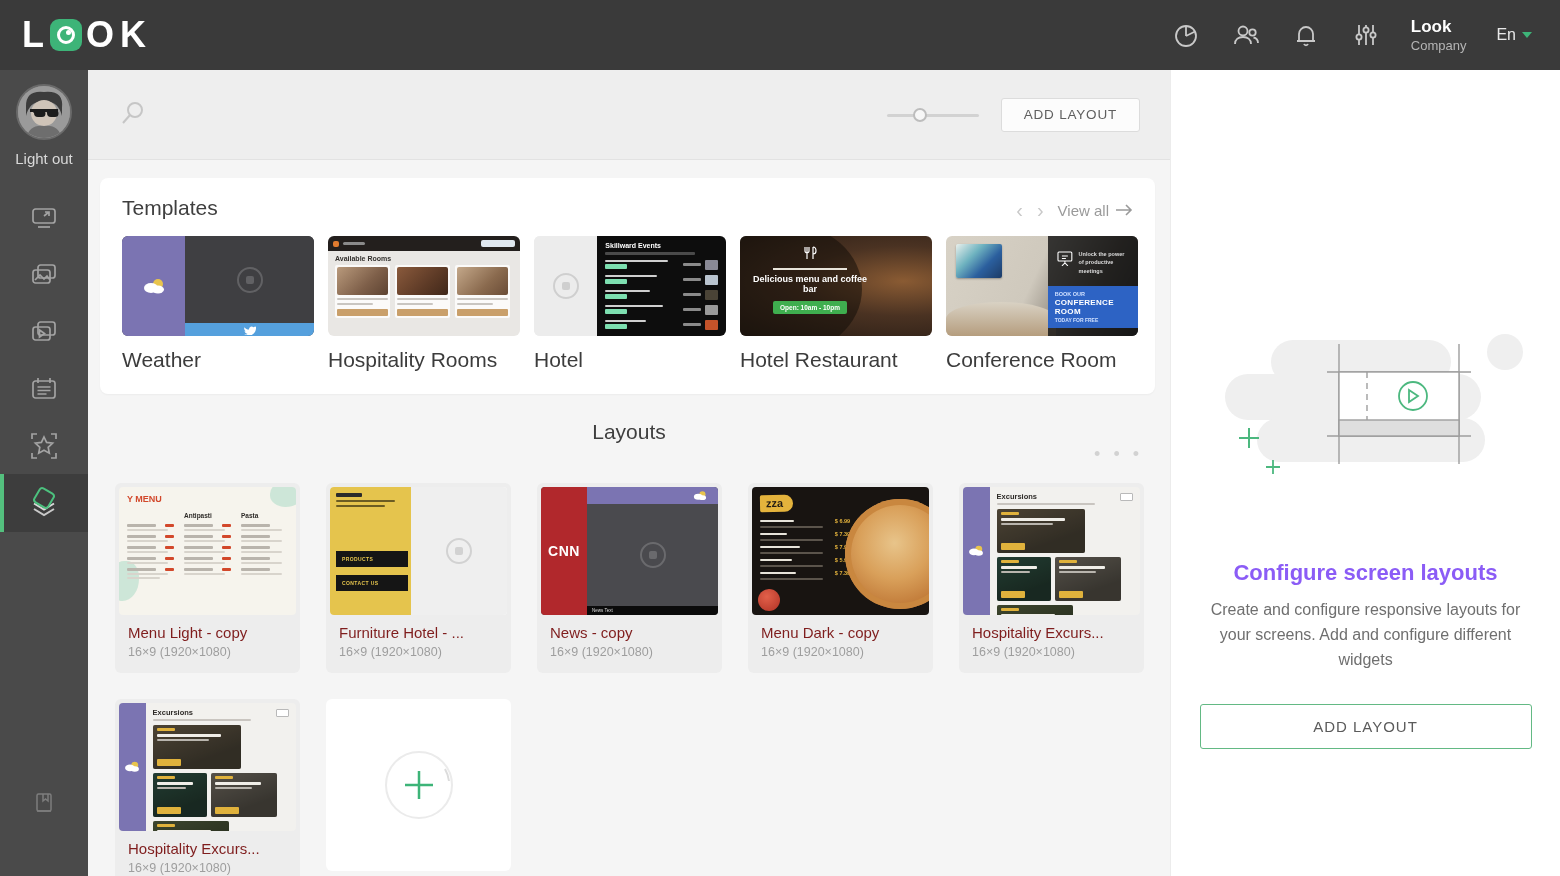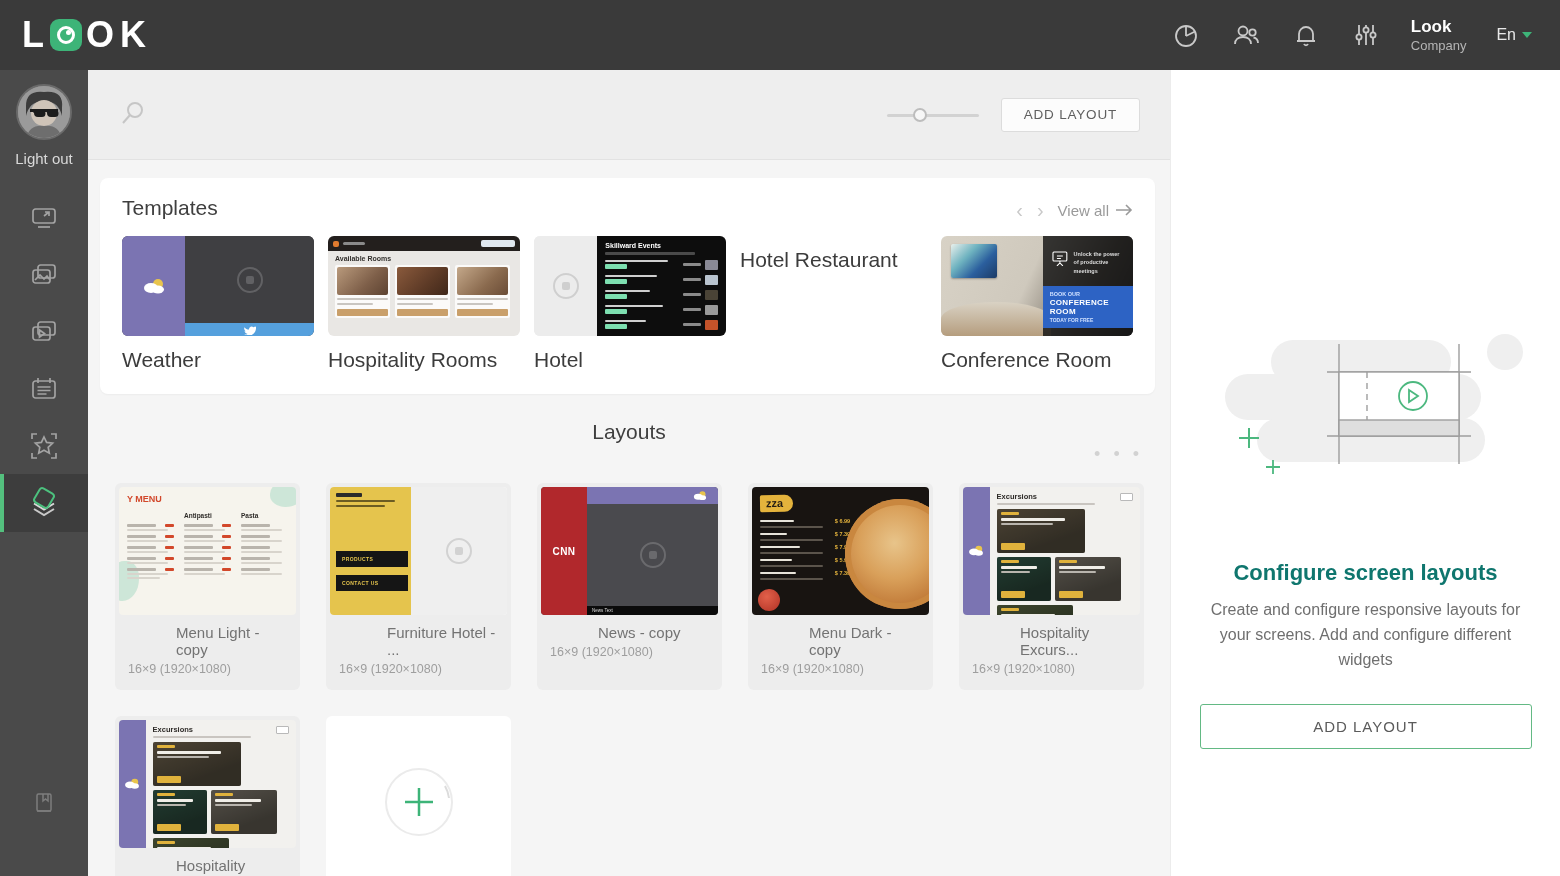--- a/index.html
+++ b/index.html
@@ -112,21 +112,21 @@
   .th-conf .b3 { font-size:5px; color:#cfe0ff; font-weight:bold; }
 
   
   .layouts-section { margin:26px 15px 0 27px; }
   .layouts-head { display:flex; align-items:center; padding-right:12px;flex-direction:column; }
   .dots { margin-left:auto; color:#d2d2d2; font-size:18px; letter-spacing:4px; cursor:pointer; }
   .cards-grid { margin-top:18px; display:flex; flex-wrap:wrap; gap:26px; }
   .lcard { width:185px; background:#ededed; border-radius:6px; padding:4px; cursor:pointer; }
   .lthumb { width:177px; height:128px; border-radius:4px; overflow:hidden; position:relative; background:#fff; }
   .lmeta { padding:9px 9px 10px 9px; }
-  .lname { font-size:15px; color:#737373;margin-left:48px; }
+  .lname { font-size:15px; color:#7f1d1d; }
   .lsize { font-size:12.5px; color:#9e9e9e; margin-top:4px; }
 
   
   .th-ml { background:#f6f4ed; padding:7px 8px; }
   .th-ml .blob { position:absolute; border-radius:50% 40% 55% 45%; background:#c3e2d2; opacity:0.8; }
   .th-ml .title { color:#d2482b; font-weight:bold; font-size:9px; }
   .th-ml .cols { display:flex; gap:10px; margin-top:8px; position:relative; }
   .th-ml .col { flex:1; }
   .th-ml .colh { font-size:6.5px; font-weight:bold; color:#2e2b28; margin-bottom:4px; min-height:8px; }
   .th-ml .item { margin-bottom:4.5px; }
@@ -137,21 +137,21 @@
 
   
   .th-fs .side { position:absolute; left:0; top:0; bottom:0; width:46%; background:#e5c44d; padding:6px; }
   .th-fs .logo-bar { width:26px; height:3.5px; background:#2b2b2b; border-radius:1px; }
   .th-fs .txt { height:2px; background:#6b5c22; border-radius:1px; margin-top:3px; width:85%; }
   .th-fs .btn { background:#151515; color:#e5c44d; font-size:5px; font-weight:bold; letter-spacing:0.4px; padding:5px 6px; margin-top:8px; width:72px; }
   .th-fs .stage { position:absolute; left:46%; right:0; top:0; bottom:0; background:#efefef; display:flex; align-items:center; justify-content:center; }
 
   
   .th-news { background:#4a4a4e; }
-  .th-news .cnn { position:absolute; left:0; top:0; bottom:0; width:26%; background:#b1282c; color:#fff; font-weight:bold; font-size:10px; display:flex; align-items:center; justify-content:center; letter-spacing:0.5px; }
+  .th-news .cnn { position:absolute; left:0; top:0; bottom:0; width:26%; background:#b1282c; color:#fff; font-weight:bold; font-size:14px; display:flex; align-items:center; justify-content:center; letter-spacing:0.5px; }
   .th-news .wx { position:absolute; left:26%; right:0; top:0; height:17px; background:#7b74b2; display:flex; align-items:center; justify-content:flex-end; padding-right:10px; }
   .th-news .stage { position:absolute; left:26%; right:0; top:17px; bottom:9px; display:flex; align-items:center; justify-content:center; }
   .th-news .ticker { position:absolute; left:26%; right:0; bottom:0; height:9px; background:#0b0b0b; color:#ddd; font-size:4.5px; display:flex; align-items:center; padding-left:5px; }
 
   
   .th-md { background:#181411; padding:6px 8px; }
   .th-md .brush { display:inline-block; background:#e4b33c; color:#241d14; font-weight:bold; font-size:11px; padding:2px 10px 3px 6px; border-radius:2px 10px 10px 2px; transform:rotate(-1deg); }
   .th-md .list { margin-top:6px; width:56%; }
   .th-md .mrow { display:flex; align-items:center; justify-content:space-between; margin-bottom:3px; }
   .th-md .ml1 { height:2.5px; background:#e8e4da; width:38%; border-radius:1px; }
@@ -177,21 +177,21 @@
   .th-he .ex .td { height:2px; background:#b9b5ae; border-radius:1px; margin-top:2px; width:65%; }
   .th-he .ex .btn { position:absolute; left:4px; bottom:3px; width:24px; height:7px; background:#e0b23c; border-radius:1px; }
 
   
   .lcard.add { background:#fff; height:172px; display:flex; align-items:center; justify-content:center; }
 
   
   .panel { position:absolute; right:0; top:70px; bottom:0; width:390px; background:#fff; border-left:1px solid #ececec; z-index:10; }
   .illus { position:relative; width:330px; height:170px; margin:262px auto 0 auto; }
   .blob { position:absolute; background:#efefef; border-radius:40px; }
-  .panel-title { text-align:center; font-size:22px; font-weight:bold; color:#0f766e; margin-top:58px; }
+  .panel-title { text-align:center; font-size:22px; font-weight:bold; color:#8b5cf6; margin-top:58px; }
   .panel-desc { text-align:center; font-size:16px; color:#6f6f6f; line-height:1.55; width:340px; margin:12px auto 15px auto; }
   .btn-add-panel { display:block; width:332px; height:45px; margin:32px auto 0 auto; background:#fff; border:1px solid #63b984; border-radius:3px; color:#5b5b5b; font-size:15px; letter-spacing:1px; cursor:pointer; font-family:inherit; }
 </style>
 </head>
 <body>
 
 <div class="app">
 
   <div class="topbar">
     <div class="logo">
@@ -443,20 +443,31 @@
                   </div>
                   <span class="dt"></span>
                   <span class="img" style="background:#c4532a"></span>
                 </div>
             </div>
           </div>
           <div class="tpl-label">Hotel</div>
         </div>
 
         <div class="tpl">
+          <div class="thumb th-rest">
+            <div class="shade"></div>
+            <div class="content">
+              <svg width="16" height="14" viewBox="0 0 16 14" fill="none" stroke="#fff" stroke-width="1.2">
+                <path d="M5 1 v12 M3 1 v4 a2 2 0 0 0 4 0 V1 M11 1 v12 M11 1 c2 0 3 2 3 4 s-1 3-3 3"></path>
+              </svg>
+              <div class="line"></div>
+              <div class="title">Delicious menu and coffee bar</div>
+              <div class="badge">Open: 10am - 10pm</div>
+            </div>
+          </div>
           <div class="tpl-label">Hotel Restaurant</div>
         </div>
 
         <div class="tpl">
           <div class="thumb th-conf">
             <div class="paint"></div>
               <div class="table"></div>
             <div class="overlay">
               <div class="proj">
                 <svg width="18" height="16" viewBox="0 0 18 16" fill="none" stroke="#fff" stroke-width="1.1">

